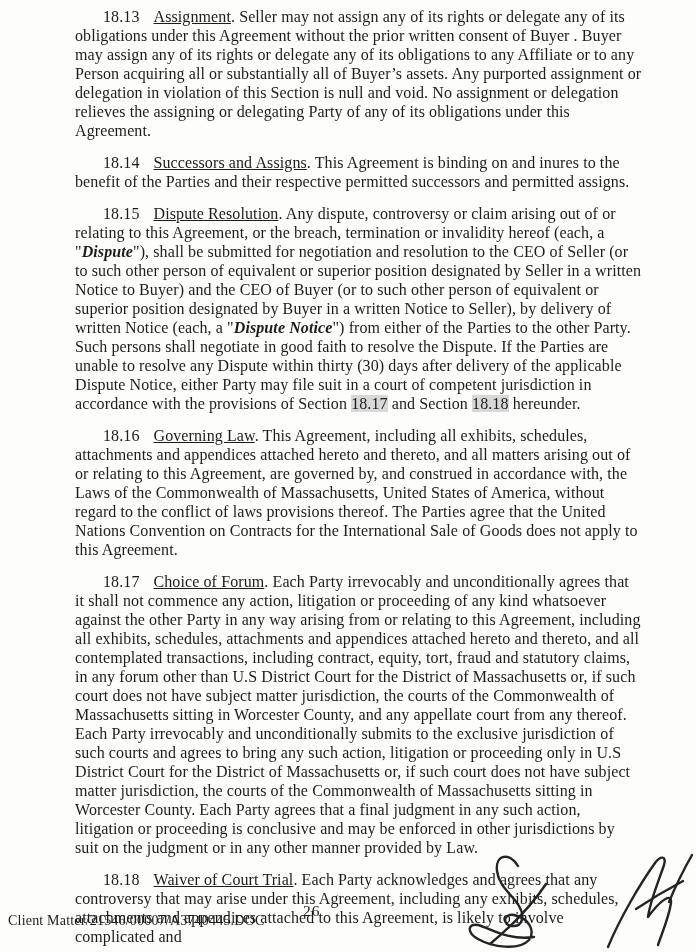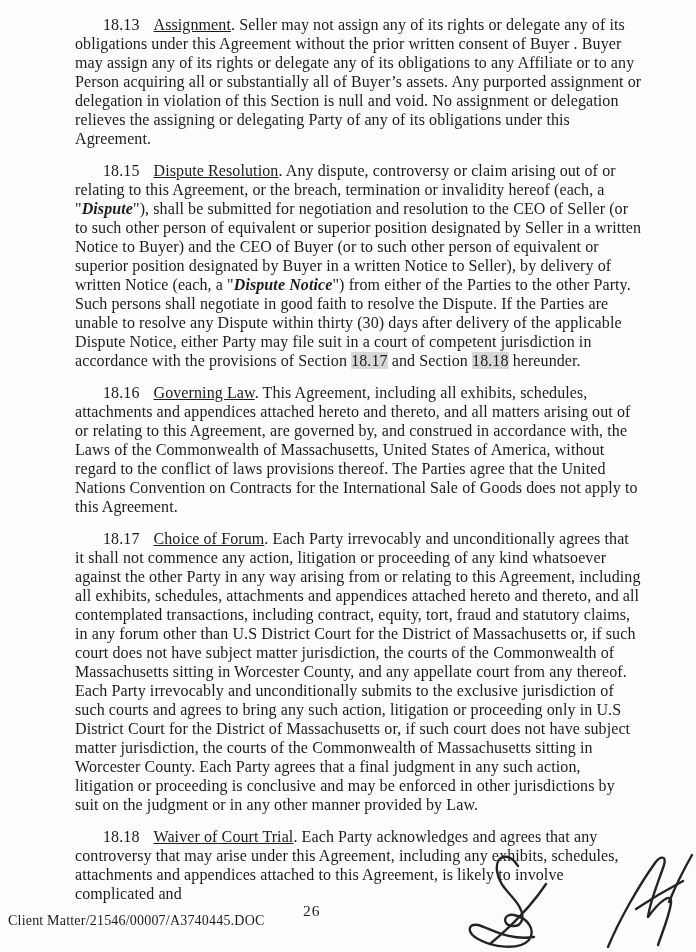--- a/index.html
+++ b/index.html
@@ -17,21 +17,21 @@
     font-family: "Liberation Serif", "DejaVu Serif", serif;
     color: var(--ink);
   }
   .doc-body {
     position: absolute;
     left: 75px;
     top: 7px;
     width: 567px;
   }
   .para {
-    margin: 8px 0 13px 0;
+    margin: 0 0 13px 0;
     font-size: 16px;
     line-height: 19px;
     text-indent: 28px;
     letter-spacing: 0.1px;
   }
   .secnum { padding-right: 14px; }
   .run-underline { text-decoration: underline; }
   .run-bold { font-weight: bold; font-style: italic; }
   .run-highlight { background: var(--highlight); }
   .footer-ref {
@@ -57,20 +57,21 @@
   }
   .signatures svg { display: block; }
 </style>
 </head>
 <body>
 
 <div class="page">
 
   <div class="doc-body">
       <p class="para"><span class="secnum">18.13</span><span class="run-underline">Assignment</span><span class="run">. Seller may not assign any of its rights or delegate any of its obligations under this Agreement without the prior written consent of Buyer . Buyer may assign any of its rights or delegate any of its obligations to any Affiliate or to any Person acquiring all or substantially all of Buyer’s assets. Any purported assignment or delegation in violation of this Section is null and void. No assignment or delegation relieves the assigning or delegating Party of any of its obligations under this Agreement.</span></p>
+      <p class="para"><span class="secnum">18.14</span><span class="run-underline">Successors and Assigns</span><span class="run">. This Agreement is binding on and inures to the benefit of the Parties and their respective permitted successors and permitted assigns.</span></p>
       <p class="para"><span class="secnum">18.15</span><span class="run-underline">Dispute Resolution</span><span class="run">. Any dispute, controversy or claim arising out of or relating to this Agreement, or the breach, termination or invalidity hereof (each, a "</span><span class="run-bold">Dispute</span><span class="run">"), shall be submitted for negotiation and resolution to the CEO of Seller (or to such other person of equivalent or superior position designated by Seller in a written Notice to Buyer) and the CEO of Buyer (or to such other person of equivalent or superior position designated by Buyer in a written Notice to Seller), by delivery of written Notice (each, a "</span><span class="run-bold">Dispute Notice</span><span class="run">") from either of the Parties to the other Party. Such persons shall negotiate in good faith to resolve the Dispute. If the Parties are unable to resolve any Dispute within thirty (30) days after delivery of the applicable Dispute Notice, either Party may file suit in a court of competent jurisdiction in accordance with the provisions of Section </span><span class="run-highlight">18.17</span><span class="run"> and Section </span><span class="run-highlight">18.18</span><span class="run"> hereunder.</span></p>
       <p class="para"><span class="secnum">18.16</span><span class="run-underline">Governing Law</span><span class="run">. This Agreement, including all exhibits, schedules, attachments and appendices attached hereto and thereto, and all matters arising out of or relating to this Agreement, are governed by, and construed in accordance with, the Laws of the Commonwealth of Massachusetts, United States of America, without regard to the conflict of laws provisions thereof. The Parties agree that the United Nations Convention on Contracts for the International Sale of Goods does not apply to this Agreement.</span></p>
       <p class="para"><span class="secnum">18.17</span><span class="run-underline">Choice of Forum</span><span class="run">. Each Party irrevocably and unconditionally agrees that it shall not commence any action, litigation or proceeding of any kind whatsoever against the other Party in any way arising from or relating to this Agreement, including all exhibits, schedules, attachments and appendices attached hereto and thereto, and all contemplated transactions, including contract, equity, tort, fraud and statutory claims, in any forum other than U.S District Court for the District of Massachusetts or, if such court does not have subject matter jurisdiction, the courts of the Commonwealth of Massachusetts sitting in Worcester County, and any appellate court from any thereof. Each Party irrevocably and unconditionally submits to the exclusive jurisdiction of such courts and agrees to bring any such action, litigation or proceeding only in U.S District Court for the District of Massachusetts or, if such court does not have subject matter jurisdiction, the courts of the Commonwealth of Massachusetts sitting in Worcester County. Each Party agrees that a final judgment in any such action, litigation or proceeding is conclusive and may be enforced in other jurisdictions by suit on the judgment or in any other manner provided by Law.</span></p>
       <p class="para"><span class="secnum">18.18</span><span class="run-underline">Waiver of Court Trial</span><span class="run">. Each Party acknowledges and agrees that any controversy that may arise under this Agreement, including any exhibits, schedules, attachments and appendices attached to this Agreement, is likely to involve complicated and</span></p>
     </div>
 
   <div class="footer-ref">Client Matter/21546/00007/A3740445.DOC</div>
 
   <div class="footer-page">26</div>
 

